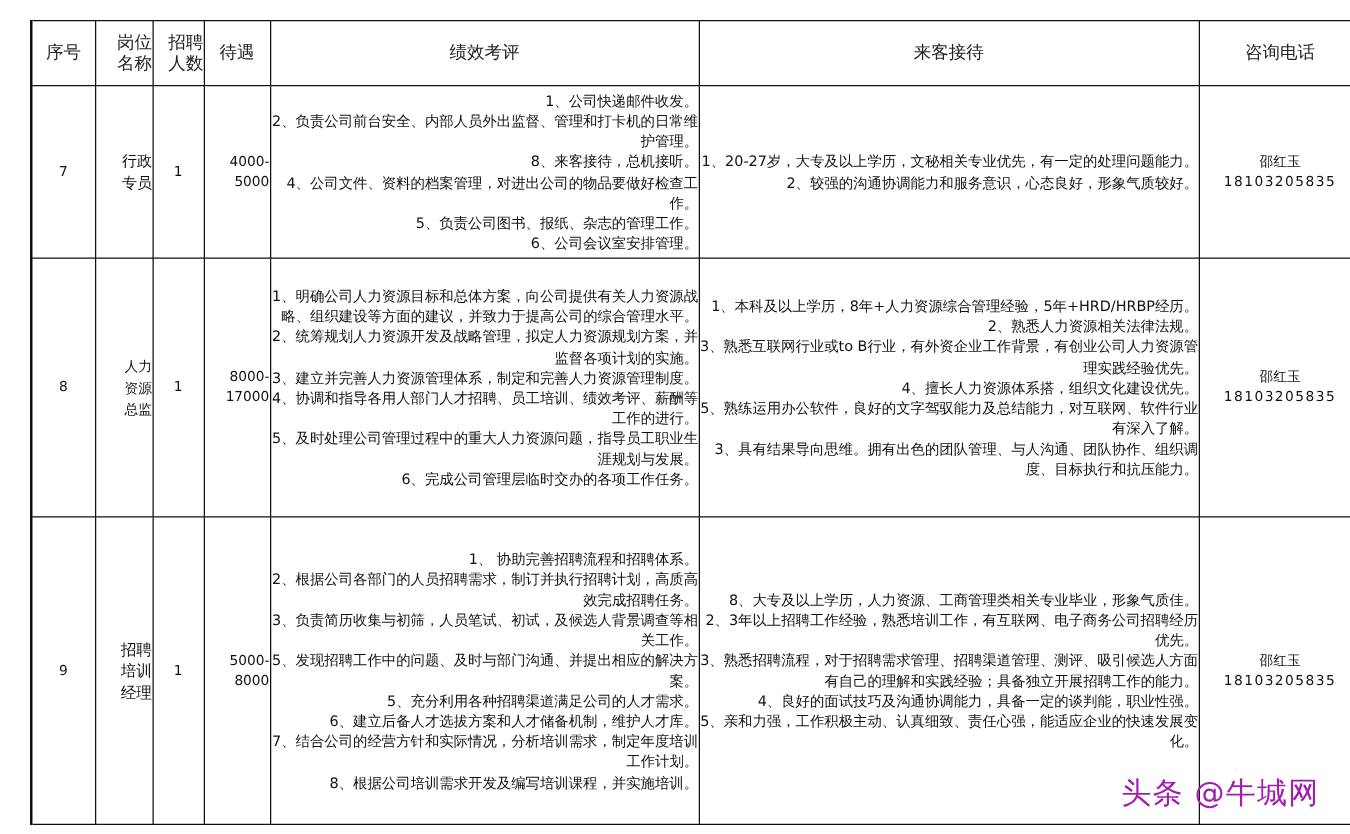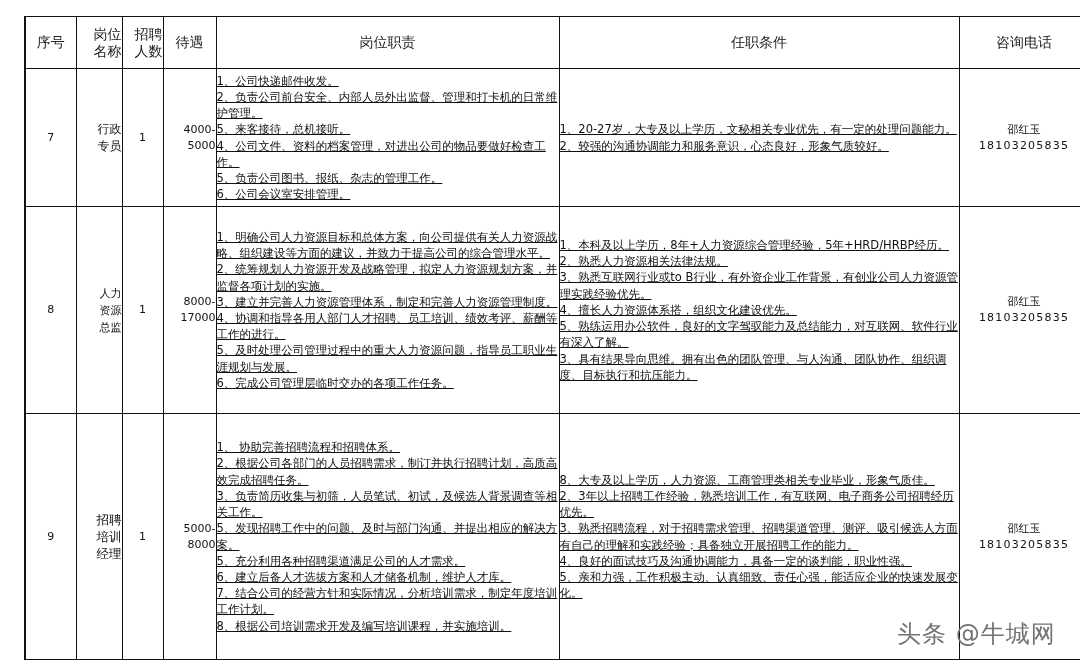--- a/index.html
+++ b/index.html
@@ -4,29 +4,29 @@
 <style>
   html, body { margin:0; padding:0; background:#ffffff; }
   body { width:1080px; height:667px; position:relative; overflow:hidden;
          font-family:"DejaVu Sans","Liberation Sans",sans-serif; color:#111; }
   table.jobs { position:absolute; left:24px; top:16px; border-collapse:collapse;
                table-layout:fixed; width:1064px; }
   table.jobs th, table.jobs td { border:1px solid #111; padding:0; vertical-align:middle; }
   table.jobs { border-left:2px solid #111; }
   table.jobs th { font-weight:normal; font-size:14px; line-height:17px; text-align:center; height:51px; color:#222; }
   td.c { text-align:center; font-size:11px; line-height:16px; }
-  td.txt { font-size:11.5px; line-height:16.2px; text-align:left; padding:0 2px 0 3px;text-decoration:underline; }
+  td.txt { font-size:11.5px; line-height:16.2px; text-align:right; padding:0 2px 0 3px; }
   td.txt div { white-space:normal; word-break:break-all; }
   .stack span { display:block;text-align:right; }
   tr.r7 td { height:137px; }
   tr.r8 td { height:206px; }
   tr.r9 td { height:245px; }
   .contact span { display:block; }
   .contact .phone { letter-spacing:1.2px; }
-  .watermark { position:absolute; left:897px; top:618px; font-size:24px; color:#737373;
+  .watermark { position:absolute; left:897px; top:618px; font-size:24px; color:#a21caf;
                letter-spacing:1px; font-family:"DejaVu Sans","Liberation Sans",sans-serif; }
 </style>
 </head>
 <body>
 
 <table class="jobs">
   <colgroup>
     <col style="width:51px">
     <col style="width:46px">
     <col style="width:41px">
@@ -40,42 +40,42 @@
       <th>序号</th>
       <th class="stack">
         <span>岗位</span>
         <span>名称</span>
       </th>
       <th class="stack">
         <span>招聘</span>
         <span>人数</span>
       </th>
       <th>待遇</th>
-      <th>岗位职责</th>
-      <th>任职条件</th>
+      <th>绩效考评</th>
+      <th>来客接待</th>
       <th>咨询电话</th>
     </tr>
   </thead>
   <tbody>
 
     <tr class="r7">
       <td class="c">7</td>
       <td class="c stack" style="font-size:12px;line-height:17px;">
         <span>行政</span>
         <span>专员</span>
       </td>
       <td class="c">1</td>
       <td class="c stack">
         <span>4000-</span>
         <span>5000</span>
       </td>
       <td class="txt">
         <div>1、公司快递邮件收发。</div>
         <div>2、负责公司前台安全、内部人员外出监督、管理和打卡机的日常维护管理。</div>
-        <div>5、来客接待，总机接听。</div>
+        <div>8、来客接待，总机接听。</div>
         <div>4、公司文件、资料的档案管理，对进出公司的物品要做好检查工作。</div>
         <div>5、负责公司图书、报纸、杂志的管理工作。</div>
         <div>6、公司会议室安排管理。</div>
       </td>
       <td class="txt">
         <div>1、20-27岁，大专及以上学历，文秘相关专业优先，有一定的处理问题能力。</div>
         <div>2、较强的沟通协调能力和服务意识，心态良好，形象气质较好。</div>
       </td>
       <td class="c contact">
         <span>邵红玉</span>

